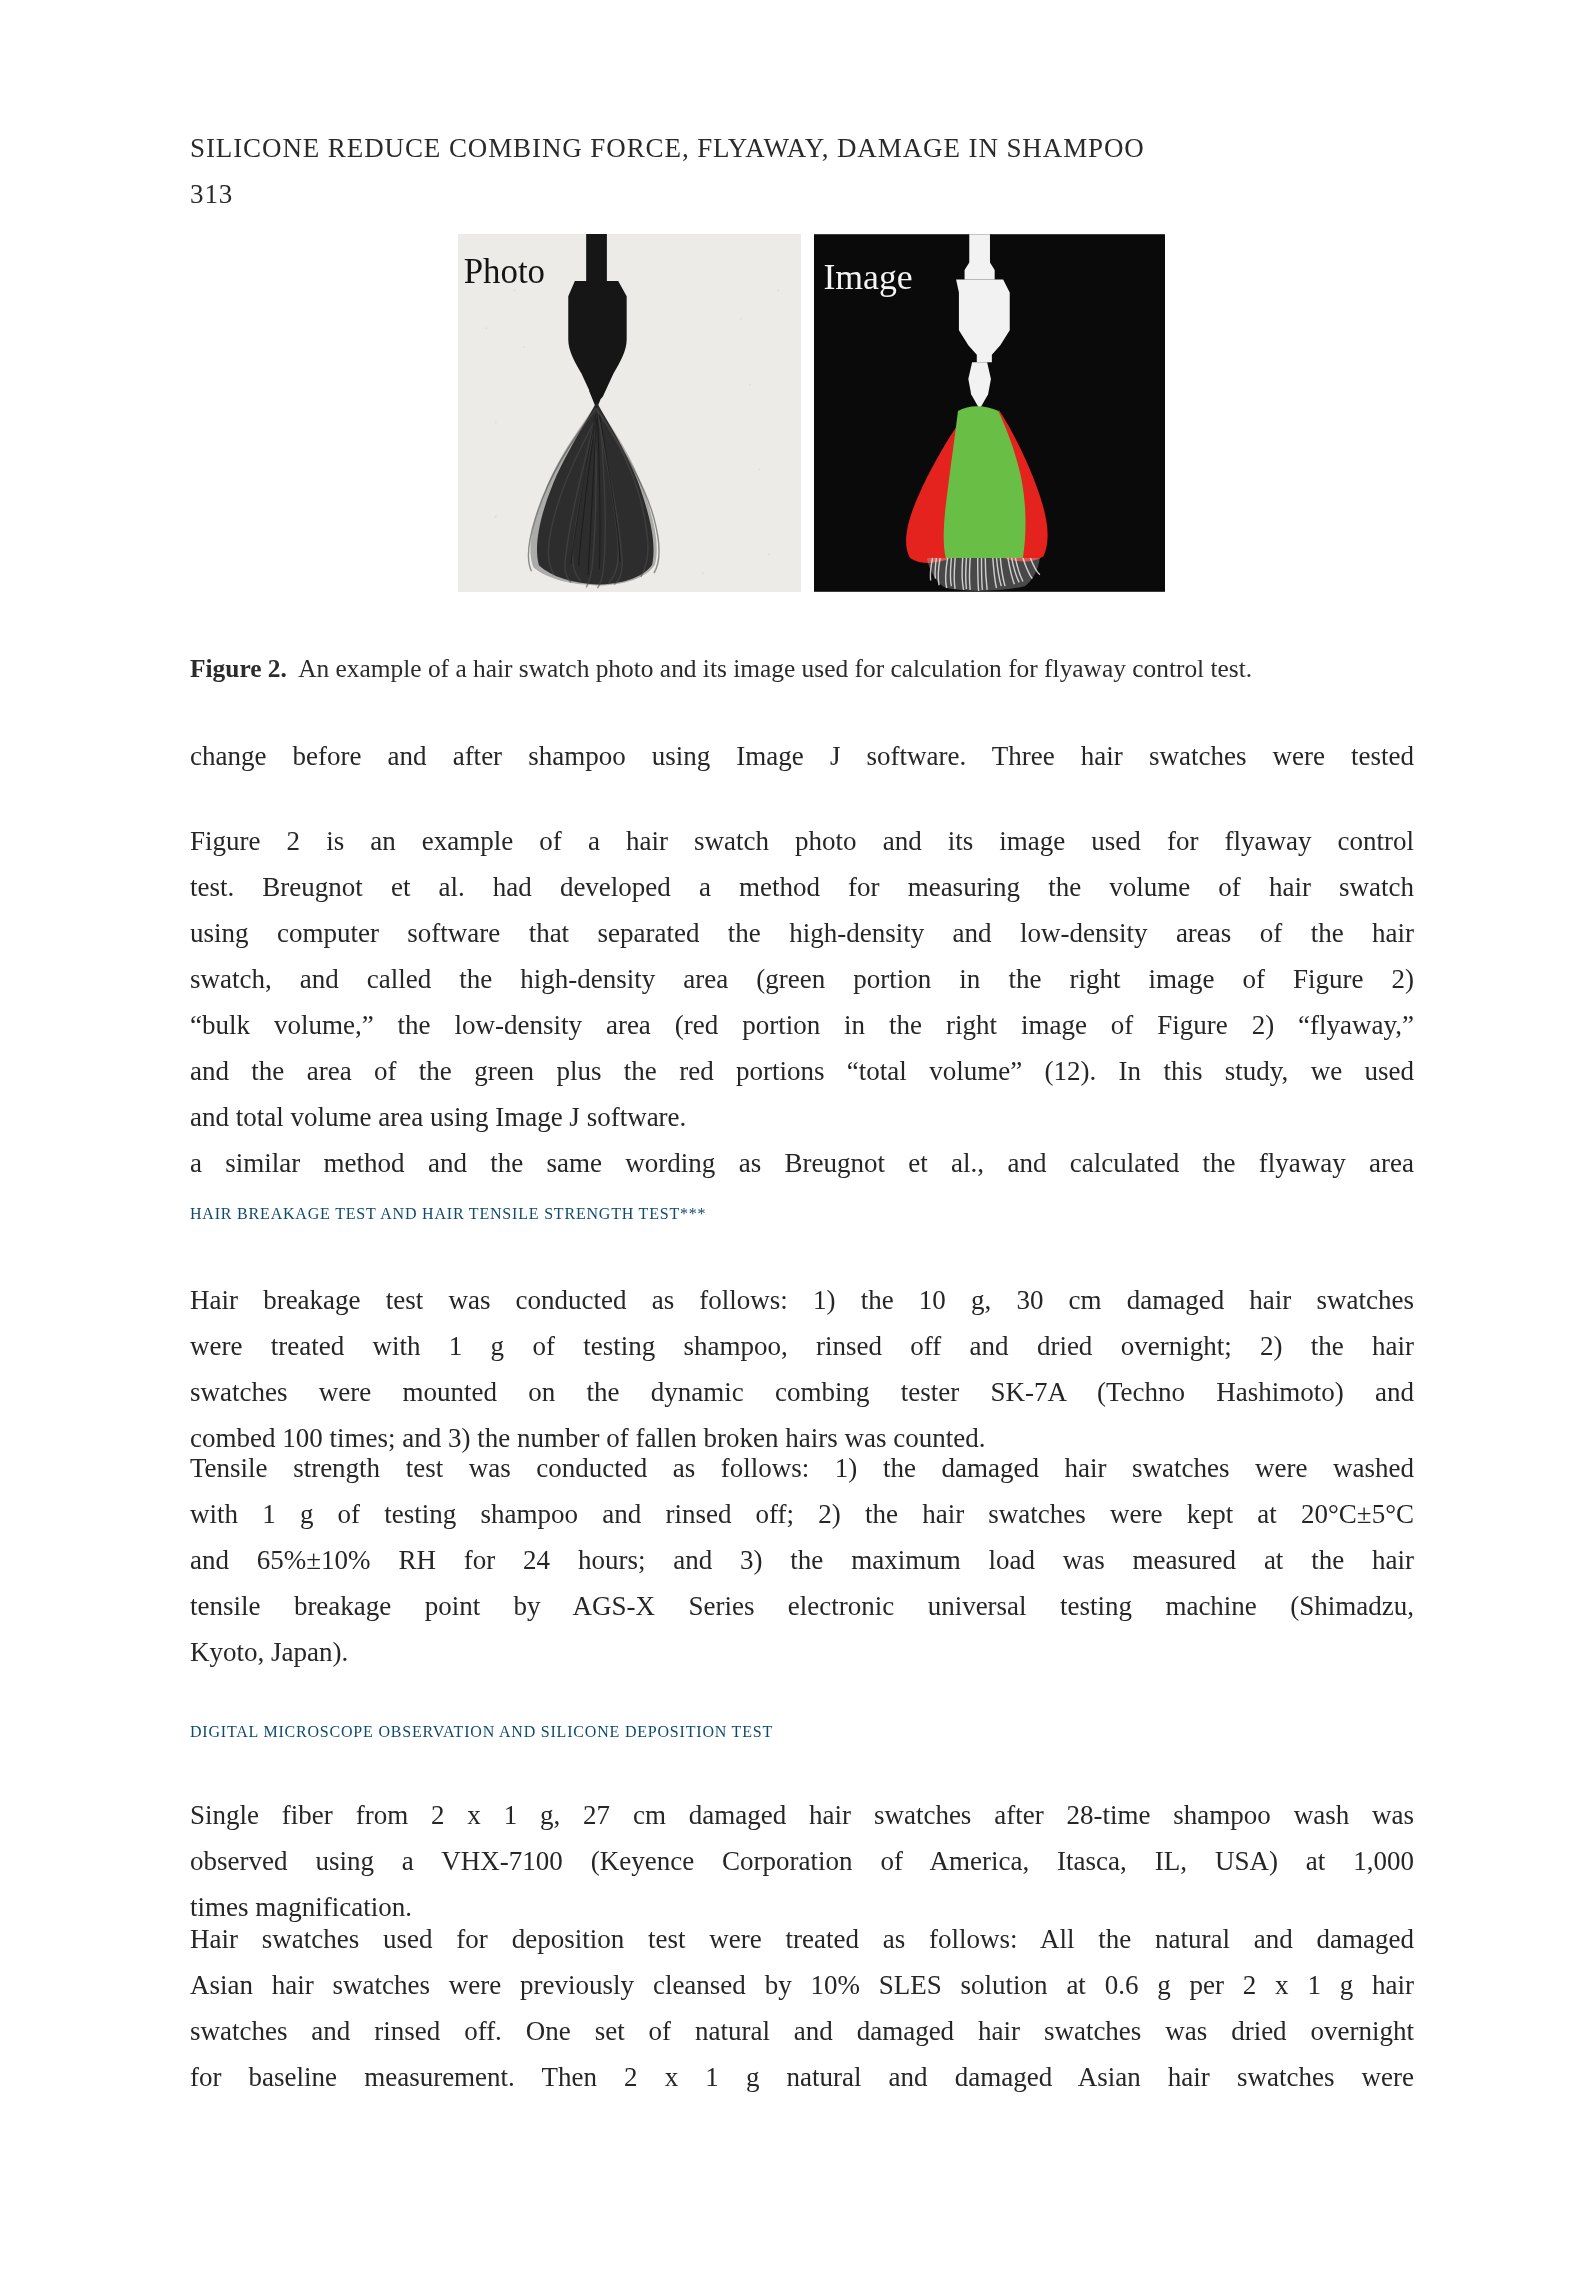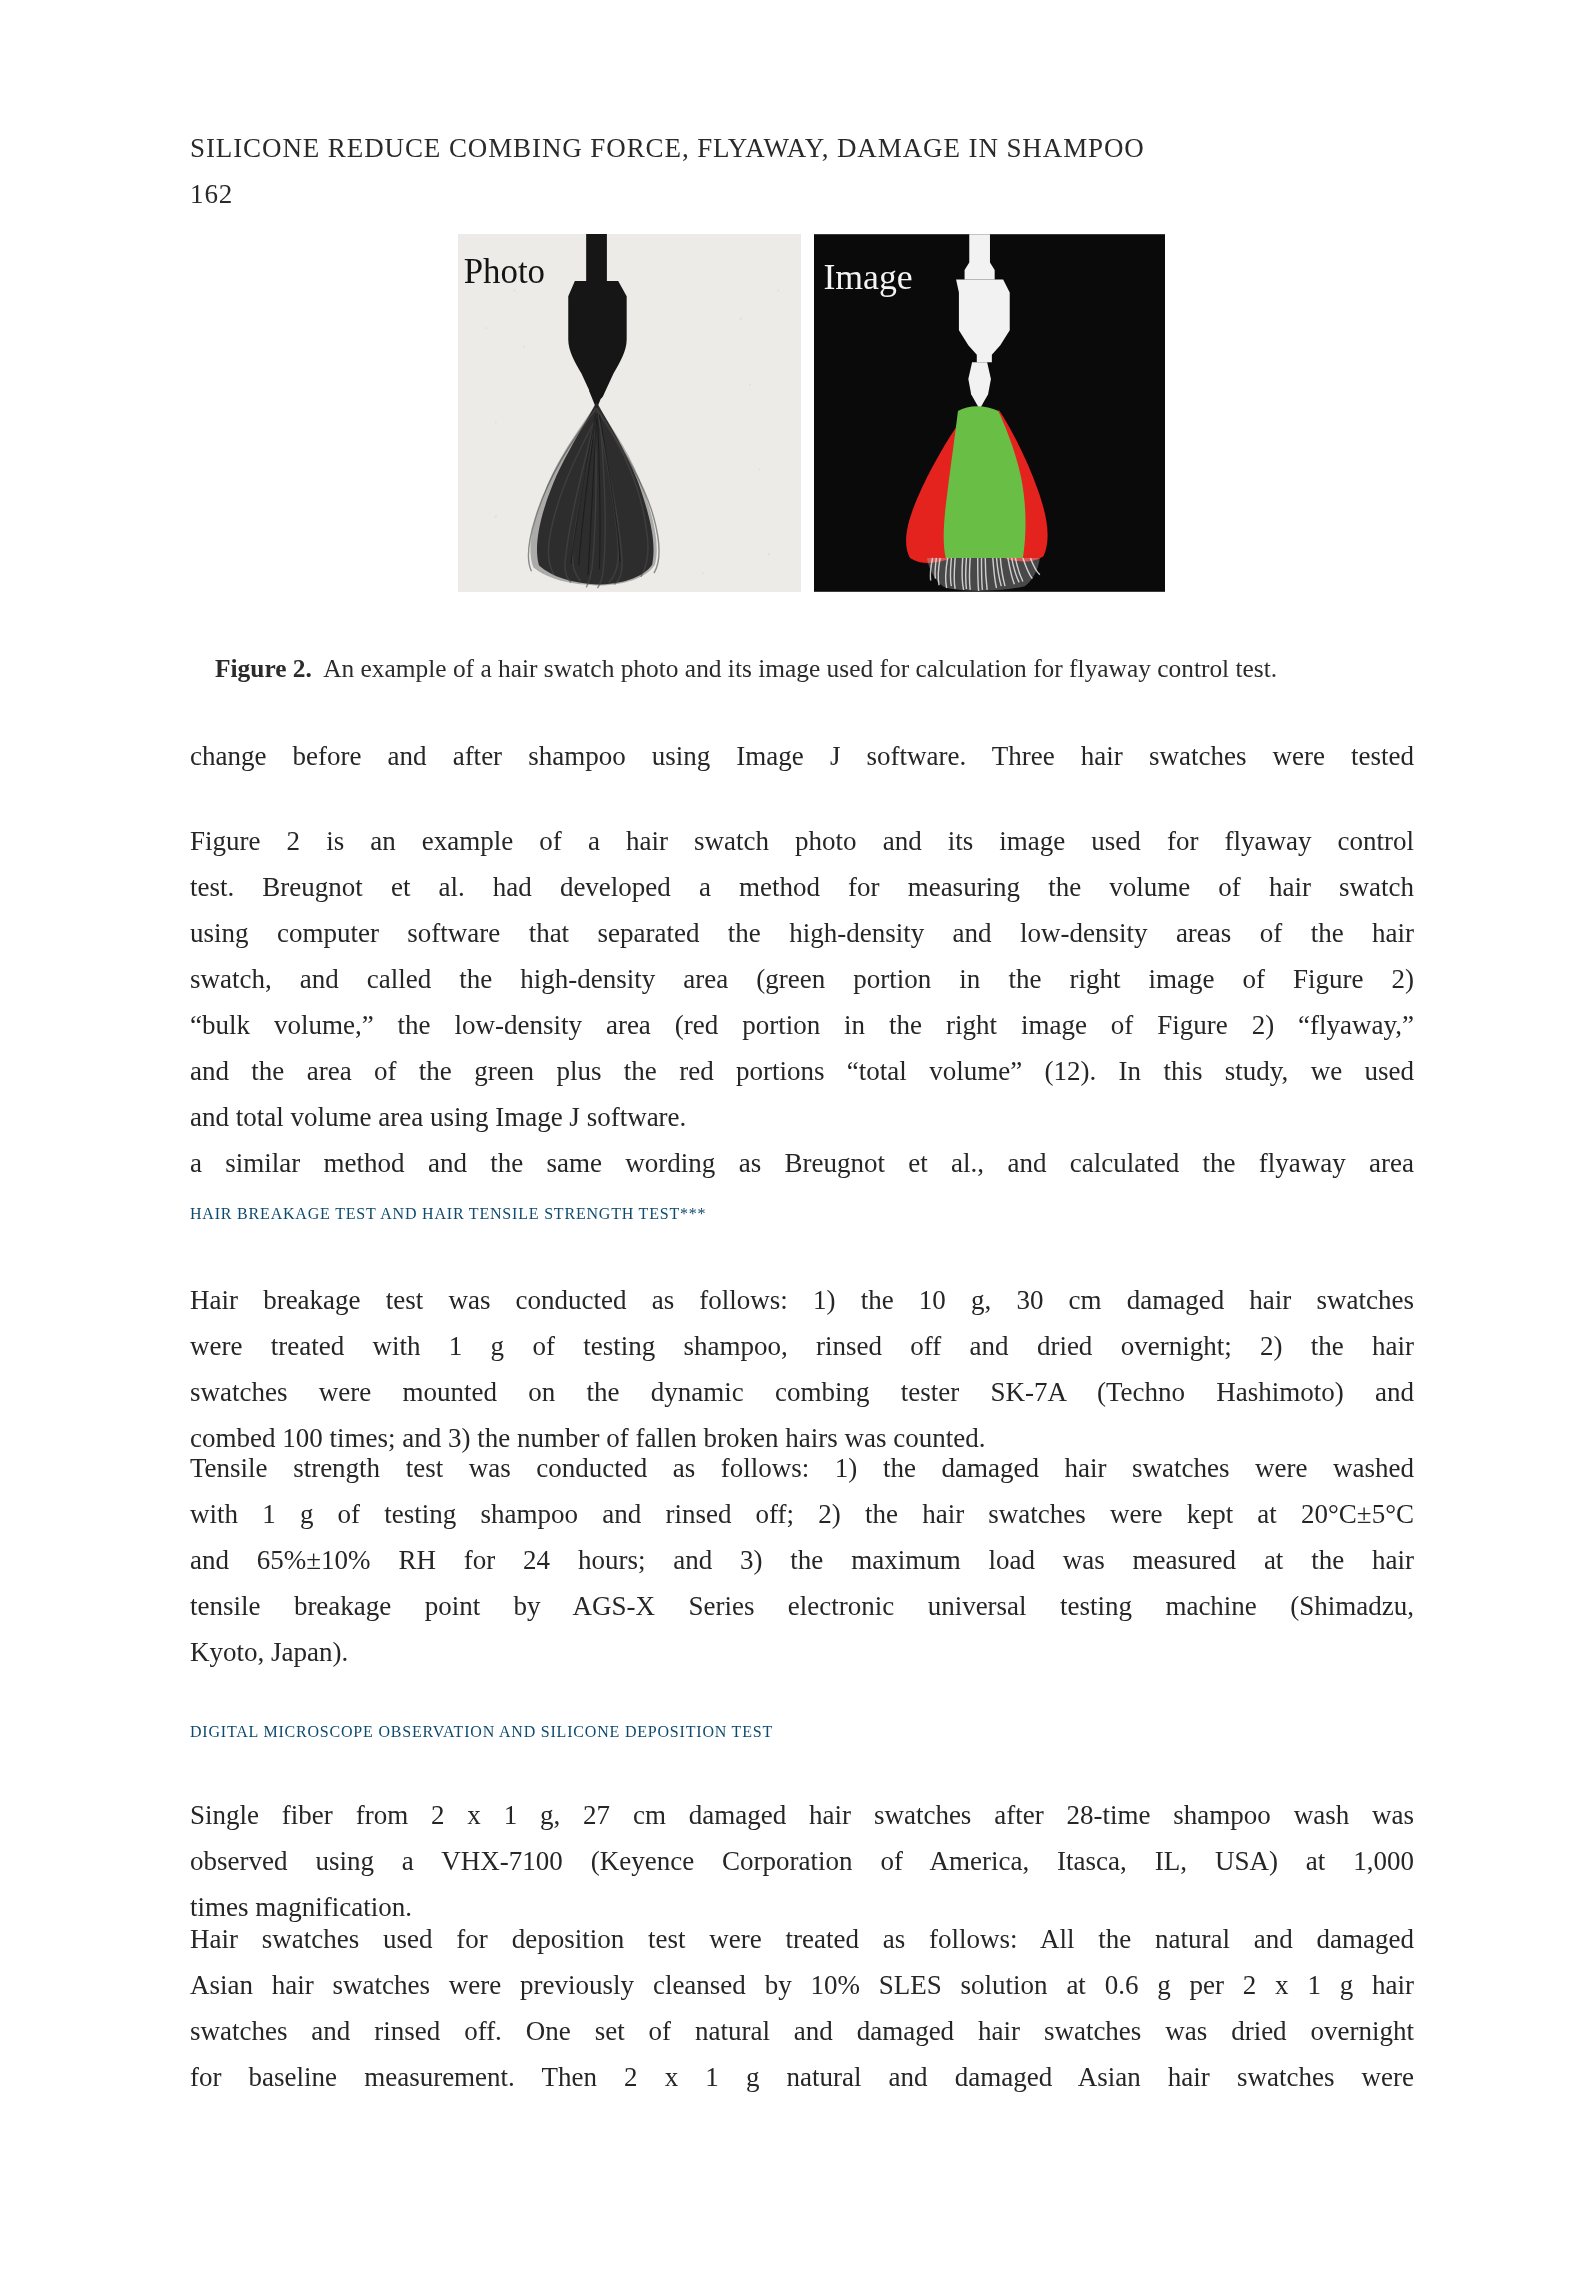--- a/index.html
+++ b/index.html
@@ -14,38 +14,38 @@
     top:133px;left:190px;width:1224px;
     display:flex;justify-content:center;align-items:baseline;gap:15px;
     font-size:27px;letter-spacing:0.9px;color:#2a2a2a;white-space:nowrap;
   }
   
   #figure2{top:234px;left:458px;width:707px;height:358px;padding-left:32px;}
   #photo-panel{position:absolute;left:0;top:0;width:343px;height:358px;}
   #image-panel{position:absolute;left:356px;top:0;width:351px;height:358px;}
   
   #caption{top:654px;left:190px;width:1224px;font-size:25.4px;color:#2b2b2b;}
-  #caption b{margin-right:11.3px;margin-left:25px;}
+  #caption b{margin-right:11.3px;}
   
   .para{left:190px;width:1224px;font-size:27px;color:#262626;}
   .jline{height:39px;line-height:39px;text-align:justify;text-align-last:justify;white-space:normal;margin-top:7px;}
   .jline.last{text-align-last:left;}
   #para1{top:730px;} #para2{top:815px;}
   #para3{top:1274px;} #para4{top:1442px;}
   #para5{top:1789px;} #para6{top:1913px;}
   .sect{left:190px;width:1224px;font-size:16px;letter-spacing:0.8px;color:#0c4a6e;white-space:nowrap;}
   #heading1{top:1205px;} #heading2{top:1723px;}
   svg text{font-family:"Liberation Serif", serif;}
 </style>
 </head>
 <body>
 
 <div class="abs" id="runhead">
   <span>SILICONE REDUCE COMBING FORCE, FLYAWAY, DAMAGE IN SHAMPOO</span>
-  <span>162</span>
+  <span>313</span>
 </div>
 
 <div class="abs" id="figure2">
 
   <svg id="photo-panel" viewBox="0 0 364 380" width="343" height="358" xmlns="http://www.w3.org/2000/svg">
     <rect width="364" height="380" fill="#ECEBE8"></rect>
 
     <g fill="#d8d6d1" opacity="0.6">
       <circle cx="40" cy="300" r="1.2"></circle>
         <circle cx="70" cy="120" r="1.1"></circle>

